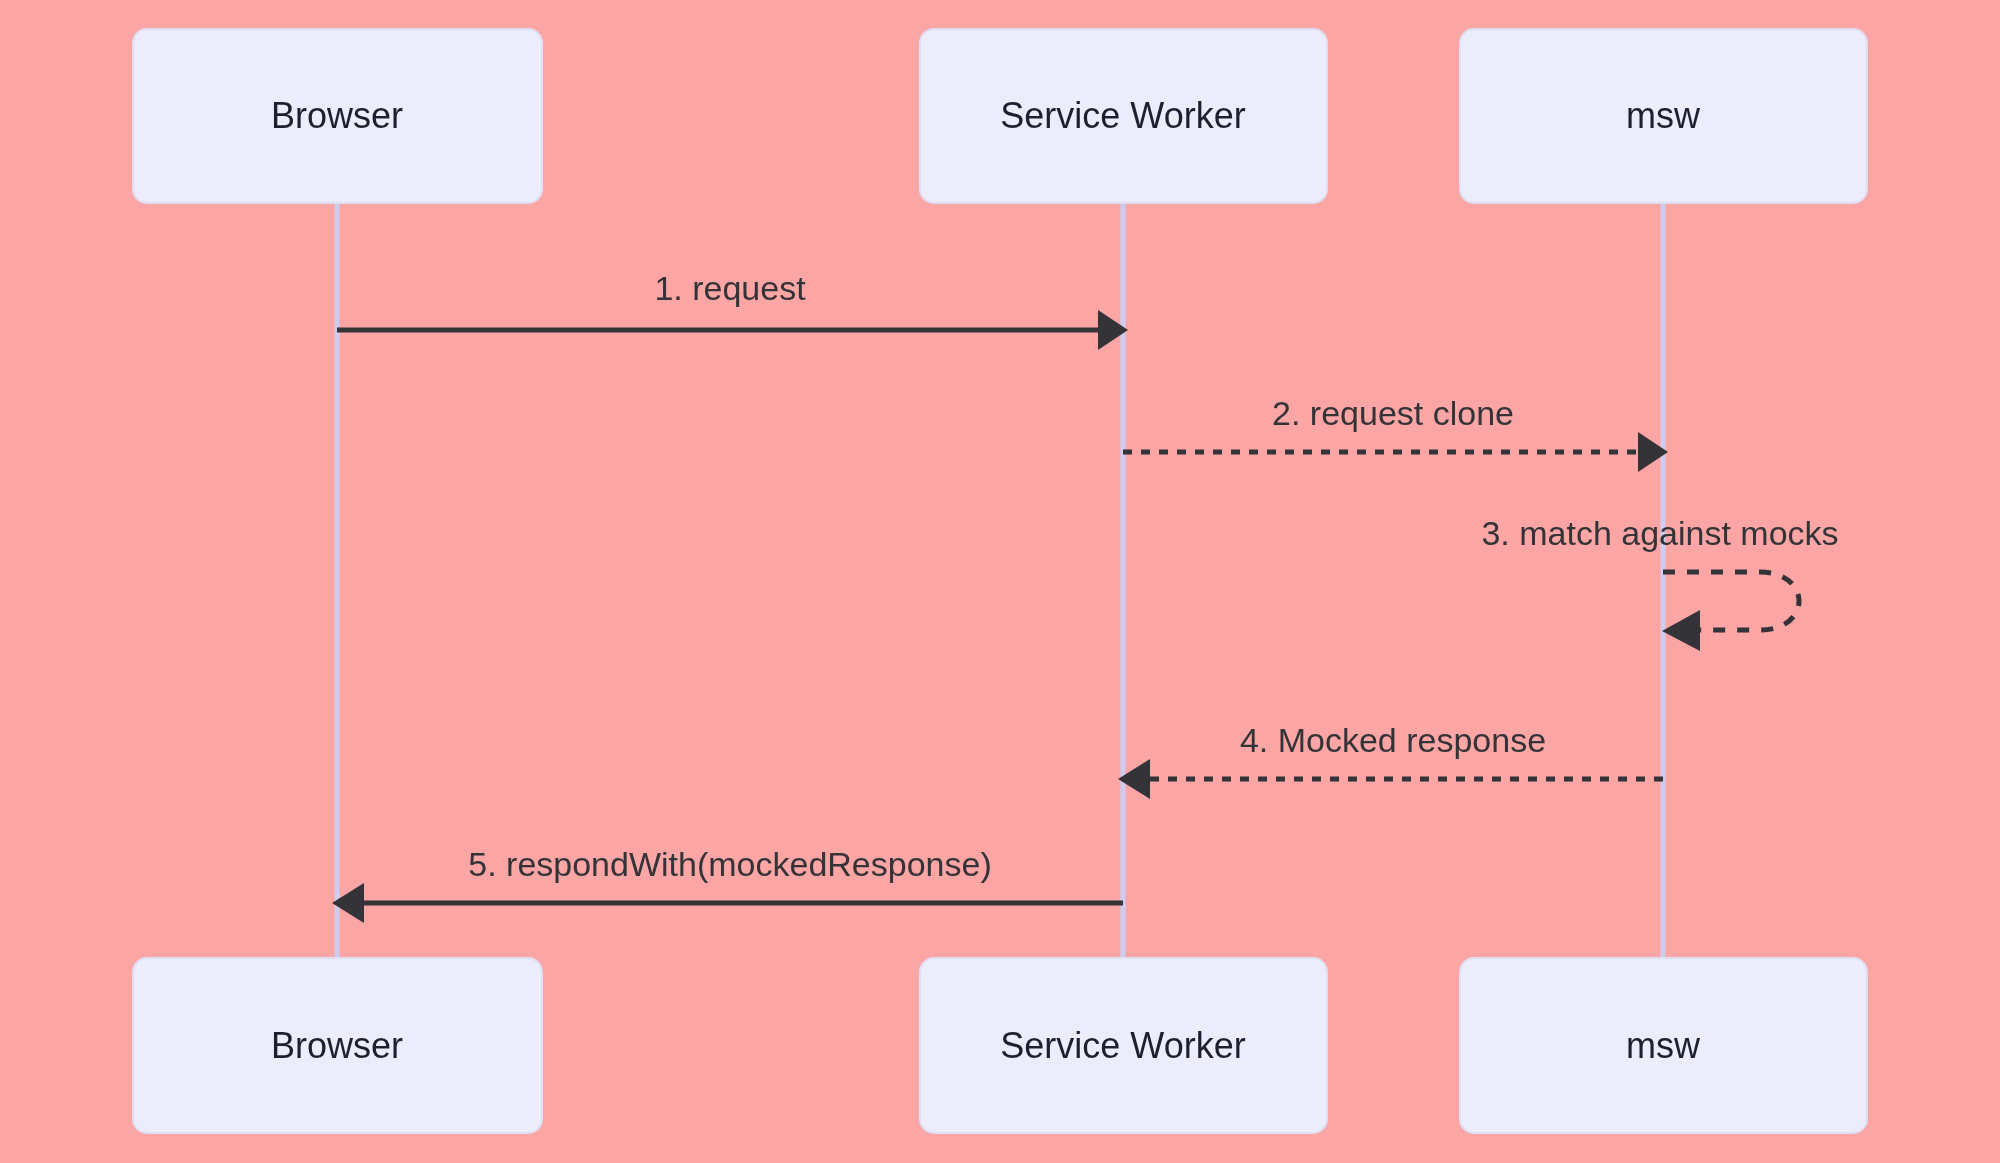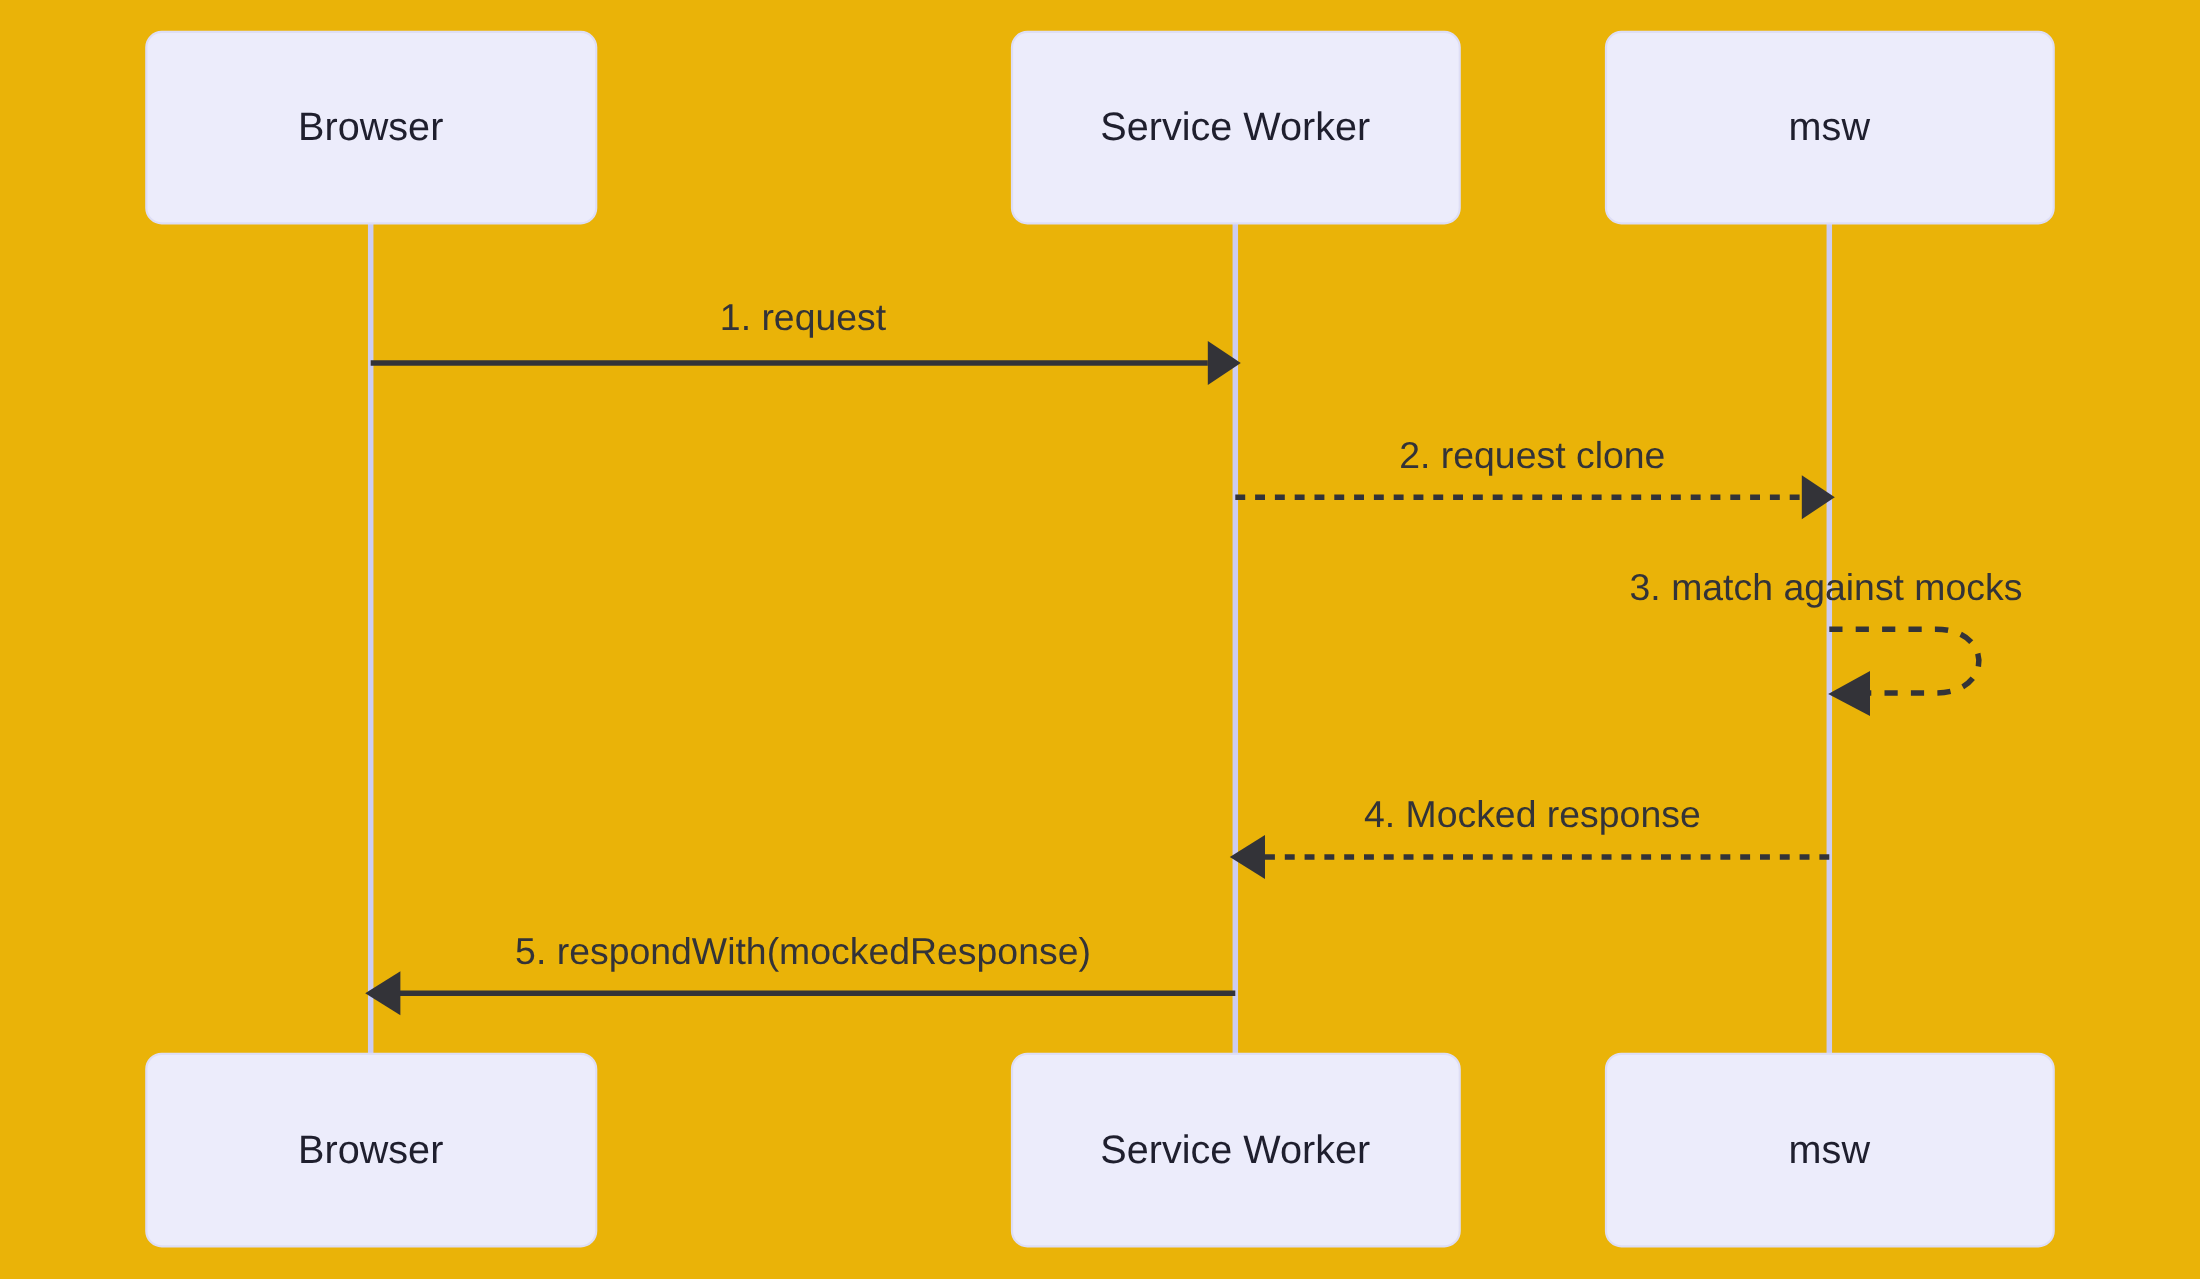--- a/index.html
+++ b/index.html
@@ -7,21 +7,21 @@
     padding: 0;
     background: #ffffff;
   }
   body {
     font-family: "Liberation Sans", sans-serif;
   }
   #diagram-root {
     position: relative;
     width: 2000px;
     height: 1163px;
-    background: #eab308;
+    background: #fca5a5;
     overflow: hidden;
   }
   #sequence-svg {
     position: absolute;
     left: 0;
     top: 0;
     width: 2000px;
     height: 1163px;
     display: block;
   }

